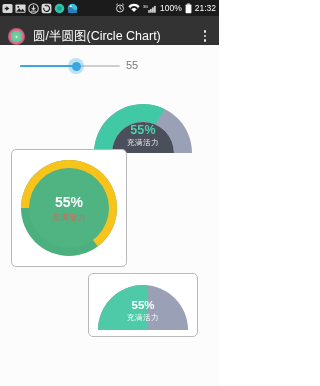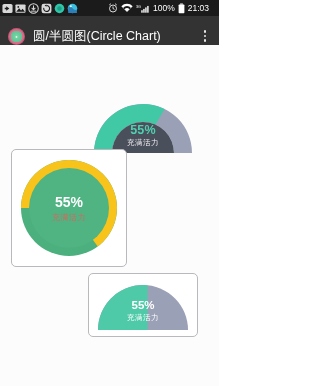--- a/index.html
+++ b/index.html
@@ -12,21 +12,21 @@
   .phone{position:relative;width:219px;height:386px;background:#fdfdfd;overflow:hidden;}
 
   
   .statusbar{
     position:absolute;left:0;top:0;width:219px;height:16px;
     background:#1b1b1b;color:#f2f2f2;
     display:flex;align-items:center;
     font-size:8.5px;letter-spacing:0;
   }
   .sb-left{display:flex;align-items:center;gap:2px;padding-left:2px;flex:0 0 auto;}
-  .sb-right{display:flex;align-items:center;gap:3px;margin-left:auto;padding-right:10px;}
+  .sb-right{display:flex;align-items:center;gap:3px;margin-left:auto;padding-right:3px;}
   .sbicon{display:block;}
   .sb-text{font-size:8.5px;color:#ffffff;line-height:16px;}
 
   
   .actionbar{
     position:absolute;left:0;top:16px;width:219px;height:29px;
     background:#333333;
     display:flex;align-items:flex-end;
   }
   .app-icon{
@@ -162,38 +162,47 @@
         <rect x="6.4" y="7.6" width="1.7" height="3" fill="#ffffff"></rect>
         <rect x="8.8" y="6" width="1.7" height="4.6" fill="#ffffff"></rect>
         <rect x="11.2" y="4.2" width="1.7" height="6.4" fill="#ffffff"></rect>
         <rect x="13.6" y="2.4" width="1.7" height="8.2" fill="#ffffff"></rect>
       </svg>
       <span class="sb-text">100%</span>
       <svg class="sbicon" width="7" height="11" viewBox="0 0 8 12">
         <rect x="2.4" y="0.3" width="3.2" height="1.2" fill="#ffffff"></rect>
         <rect x="0.7" y="1.5" width="6.6" height="10" rx="0.8" fill="#ffffff"></rect>
       </svg>
-      <span class="sb-text">21:03</span>
+      <span class="sb-text">21:32</span>
     </div>
   </div>
 
   <div class="actionbar">
     <div class="app-icon">
       <span class="glyph">●</span>
     </div>
     <div class="ab-title">圆/半圆图(Circle Chart)</div>
     <div class="overflow">
       <i></i>
       <i></i>
       <i></i>
     </div>
   </div>
 
   <div class="content">
 
+    <div class="slider-row">
+      <div class="track">
+        <div class="fill"></div>
+      </div>
+      <div class="thumb">
+        <div class="core"></div>
+      </div>
+      <div class="slider-value">55</div>
+    </div>
 
     <div class="card card-top">
       <svg class="gauge-ring" viewBox="0 0 110 70" preserveAspectRatio="none">
 
         <path d="M6 66 A49 49 0 0 1 104 66 L104 66 L86 66 A31 31 0 0 0 24 66 Z" fill="#9aa0b5"></path>
 
         <path d="M6 66 A49 49 0 0 1 76.6 22.1 L67.5 37.5 A31 31 0 0 0 24 66 Z" fill="#41c9a6"></path>
 
         <path d="M24 66 A31 31 0 0 1 86 66 Z" fill="#4a4f5c"></path>
       </svg>

